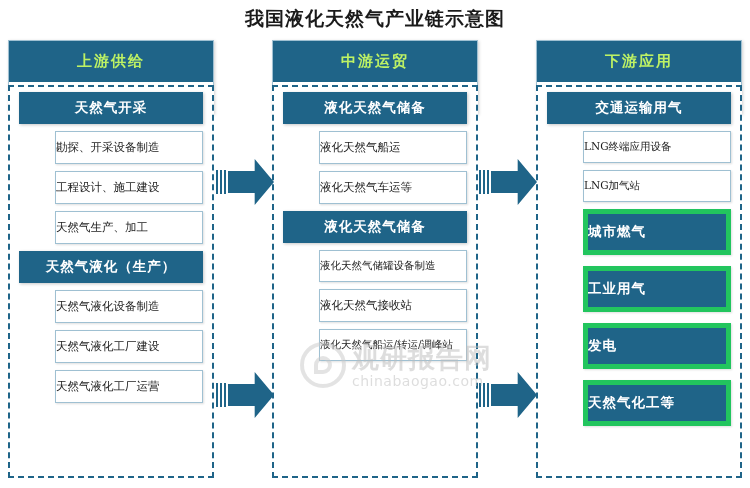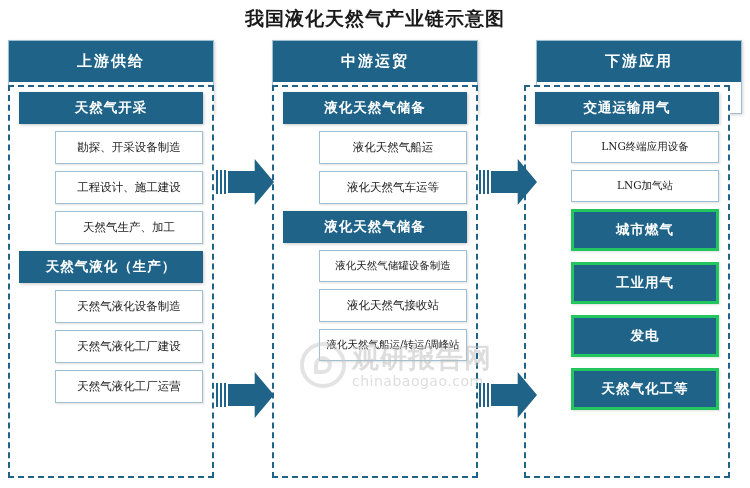--- a/index.html
+++ b/index.html
@@ -44,21 +44,21 @@
   
   .head-card {
     width: 100%;
     box-sizing: border-box;
     background: #ffffff;
     border: 1px solid #9fc0d2;
     box-shadow: 1px 1px 3px rgba(0,0,0,0.18);
   }
   .head-title {
     background: #1f6488;
-    color: #ffffff;
+    color: #bef264;
     font-size: 15px;
     font-weight: bold;
     text-align: center;
     padding: 11px 0 11px 0;
     letter-spacing: 2px;
     font-family: "DejaVu Serif", "Liberation Serif", serif;
   }
   .head-sub {
     background: #ffffff;
     color: #222222;
@@ -76,53 +76,52 @@
     top: 85px;
     width: 206px;
     height: 393px;
     box-sizing: border-box;
     border: 2px dashed #1f6488;
     background: #ffffff;
     padding: 5px 9px 0 9px;
   }
   .db-left  { left: 8px; }
   .db-mid   { left: 272px; }
-  .db-right { left: 524px; }
+  .db-right { left: 536px; }
 
   
   .sec-head {
     background: #1f6488;
     color: #ffffff;
     font-size: 13.5px;
     font-weight: bold;
     text-align: center;
     letter-spacing: 1px;
     padding: 7px 0;
     margin-bottom: 7px;
     box-shadow: 1px 1px 3px rgba(0,0,0,0.22);
     font-family: "DejaVu Serif", "Liberation Serif", serif;
   }
   .item {
     background: #ffffff;
     border: 1px solid #9fc0d2;
     color: #1c1c1c;
     font-size: 11.5px;
-    text-align: center;
     padding: 8px 0;
     margin-bottom: 7px;
     box-shadow: 1px 1px 2px rgba(0,0,0,0.13);
     font-family: "DejaVu Serif", "Liberation Serif", serif;
     white-space: nowrap;
     overflow: hidden;
     margin-left: 36px;
   }
   .item.small { font-size: 10.5px; }
   .item.filled {
     background: #1f6488;
-    border: 3px solid #22c55e;
+    border: 5px solid #22c55e;
     color: #ffffff;
     font-size: 13.5px;
     font-weight: bold;
     letter-spacing: 1px;
     padding: 9px 0;
     margin-bottom: 11px;
   }
 
   
   .arrow {

